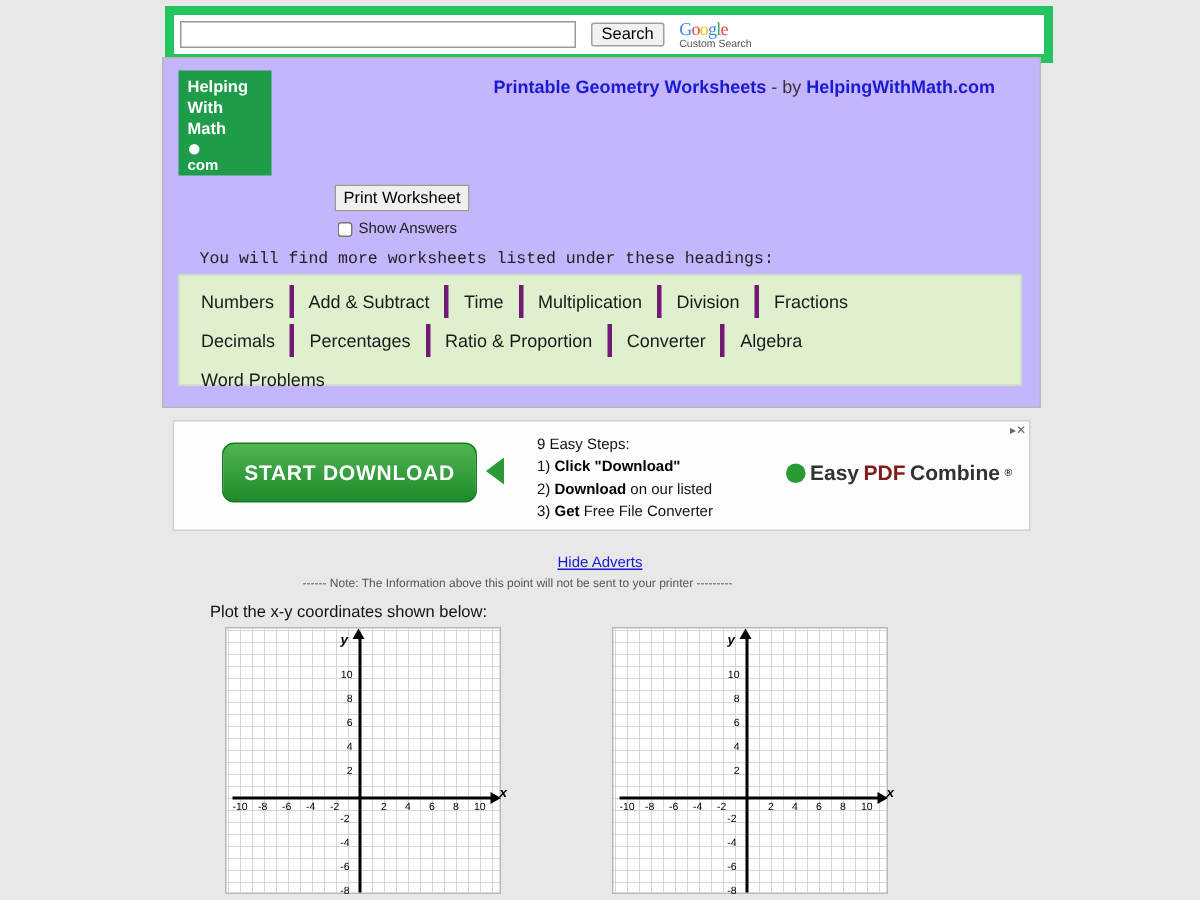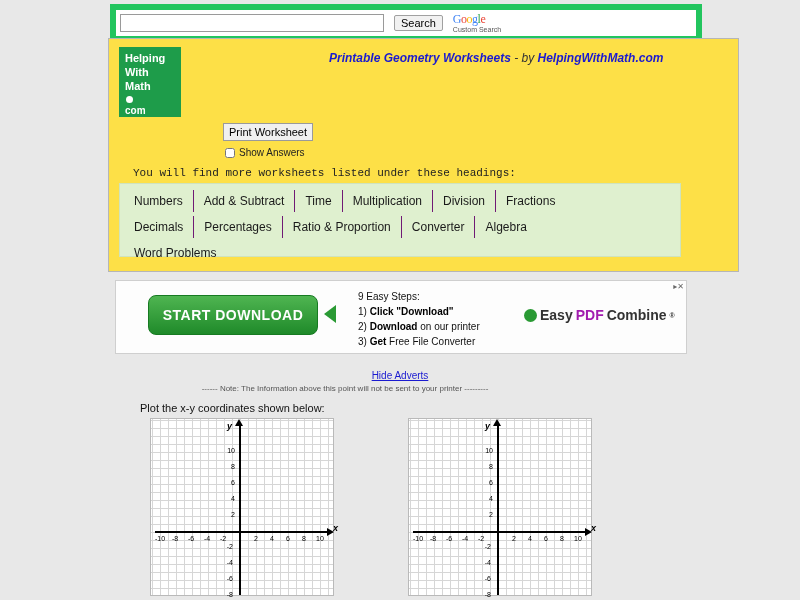--- a/index.html
+++ b/index.html
@@ -45,44 +45,43 @@
   .google-logo { font-size: 12px; letter-spacing: -0.5px; font-family: "Liberation Serif", serif; }
   .g-b { color: #4285f4; } .g-r { color: #ea4335; } .g-y { color: #fbbc05; }
   .g-g { color: #34a853; }
   .custom-search { font-size: 7px; color: #555; margin-top: 1px; }
 
   
   .page-panel {
     position: absolute;
     left: 108px; top: 38px;
     width: 584px; height: 232px;
-    background: #fde047;
+    background: #c4b5fd;
     border: 1px solid #b6b6b6;
-    padding-left: 45px;
   }
   .logo-box {
     position: absolute; left: 10px; top: 8px;
     width: 62px; height: 70px;
     background: #1e9c4a;
     color: #ffffff;
     font-size: 11px;
     font-weight: bold;
     line-height: 14px;
     padding: 4px 0 0 6px;
     box-sizing: border-box;
   }
   .logo-dot {
     width: 7px; height: 7px; border-radius: 50%;
     background: #ffffff; margin: 3px 0 1px 1px;
   }
   .logo-com { font-size: 10px; }
 
   .title-main {
     position: absolute; left: 220px; top: 12px;
-    font-size: 12px; font-weight: bold; font-style: italic;
+    font-size: 12px; font-weight: bold;
   }
   .title-main a { color: #1a1ad0; text-decoration: none; }
   .title-by { color: #333; font-weight: normal; }
   .title-site { color: #1a1ad0; }
   .subtitle {
     position: absolute; left: 394px; top: 38px;
     font-size: 12px; font-weight: bold; color: #000;
   }
 
   .print-btn {
@@ -113,21 +112,21 @@
     padding: 4px 0 0 4px;
     box-sizing: border-box;
   }
   .heading-link {
     display: inline-block;
     font-size: 12px;
     color: #1a1a1a;
     text-decoration: none;
     padding: 4px 10px 4px 10px;
     margin: 2px 0 2px 0;
-    border-right: 1px solid #701a75;
+    border-right: 3px solid #701a75;
     cursor: pointer;
   }
   .heading-link.last { border-right: none; }
 
   
   .ad-panel {
     position: absolute;
     left: 115px; top: 280px;
     width: 570px; height: 72px;
     background: #fdfdfd;
@@ -163,21 +162,21 @@
   .ad-steps b { color: #000; }
   .ad-brand {
     position: absolute; left: 408px; top: 26px;
     font-size: 14px; font-weight: bold; color: #333;
     display: flex; align-items: center; gap: 3px;
   }
   .ad-brand .circ {
     width: 13px; height: 13px; border-radius: 50%;
     background: #2a9a34; display: inline-block;
   }
-  .ad-brand .red { color: #a21caf; }
+  .ad-brand .red { color: #7f1d1d; }
   .ad-brand .sup { font-size: 7px; vertical-align: super; }
 
   .hide-adverts {
     position: absolute; left: 0; top: 370px; width: 800px;
     text-align: center;
     font-size: 10px;
   }
   .hide-adverts a { color: #1a1ad0; text-decoration: underline; cursor: pointer; }
   .print-note {
     position: absolute; left: 0; top: 384px; width: 690px;
@@ -280,21 +279,21 @@
   </div>
 </div>
 
 <div class="ad-panel">
   <div class="ad-choice">▸✕</div>
   <div class="ad-dl-btn">START DOWNLOAD</div>
   <div class="ad-arrow"></div>
   <div class="ad-steps">
     <div>9 Easy Steps:</div>
     <div><span>1) </span><b>Click "Download"</b><span></span></div>
-    <div><span>2) </span><b>Download</b><span> on our printer</span></div>
+    <div><span>2) </span><b>Download</b><span> on our listed</span></div>
     <div><span>3) </span><b>Get</b><span> Free File Converter</span></div>
   </div>
   <div class="ad-brand">
     <span class="circ"></span>
       <span>Easy</span>
       <span class="red">PDF</span>
       <span>Combine</span>
       <span class="sup">®</span>
   </div>
 </div>

